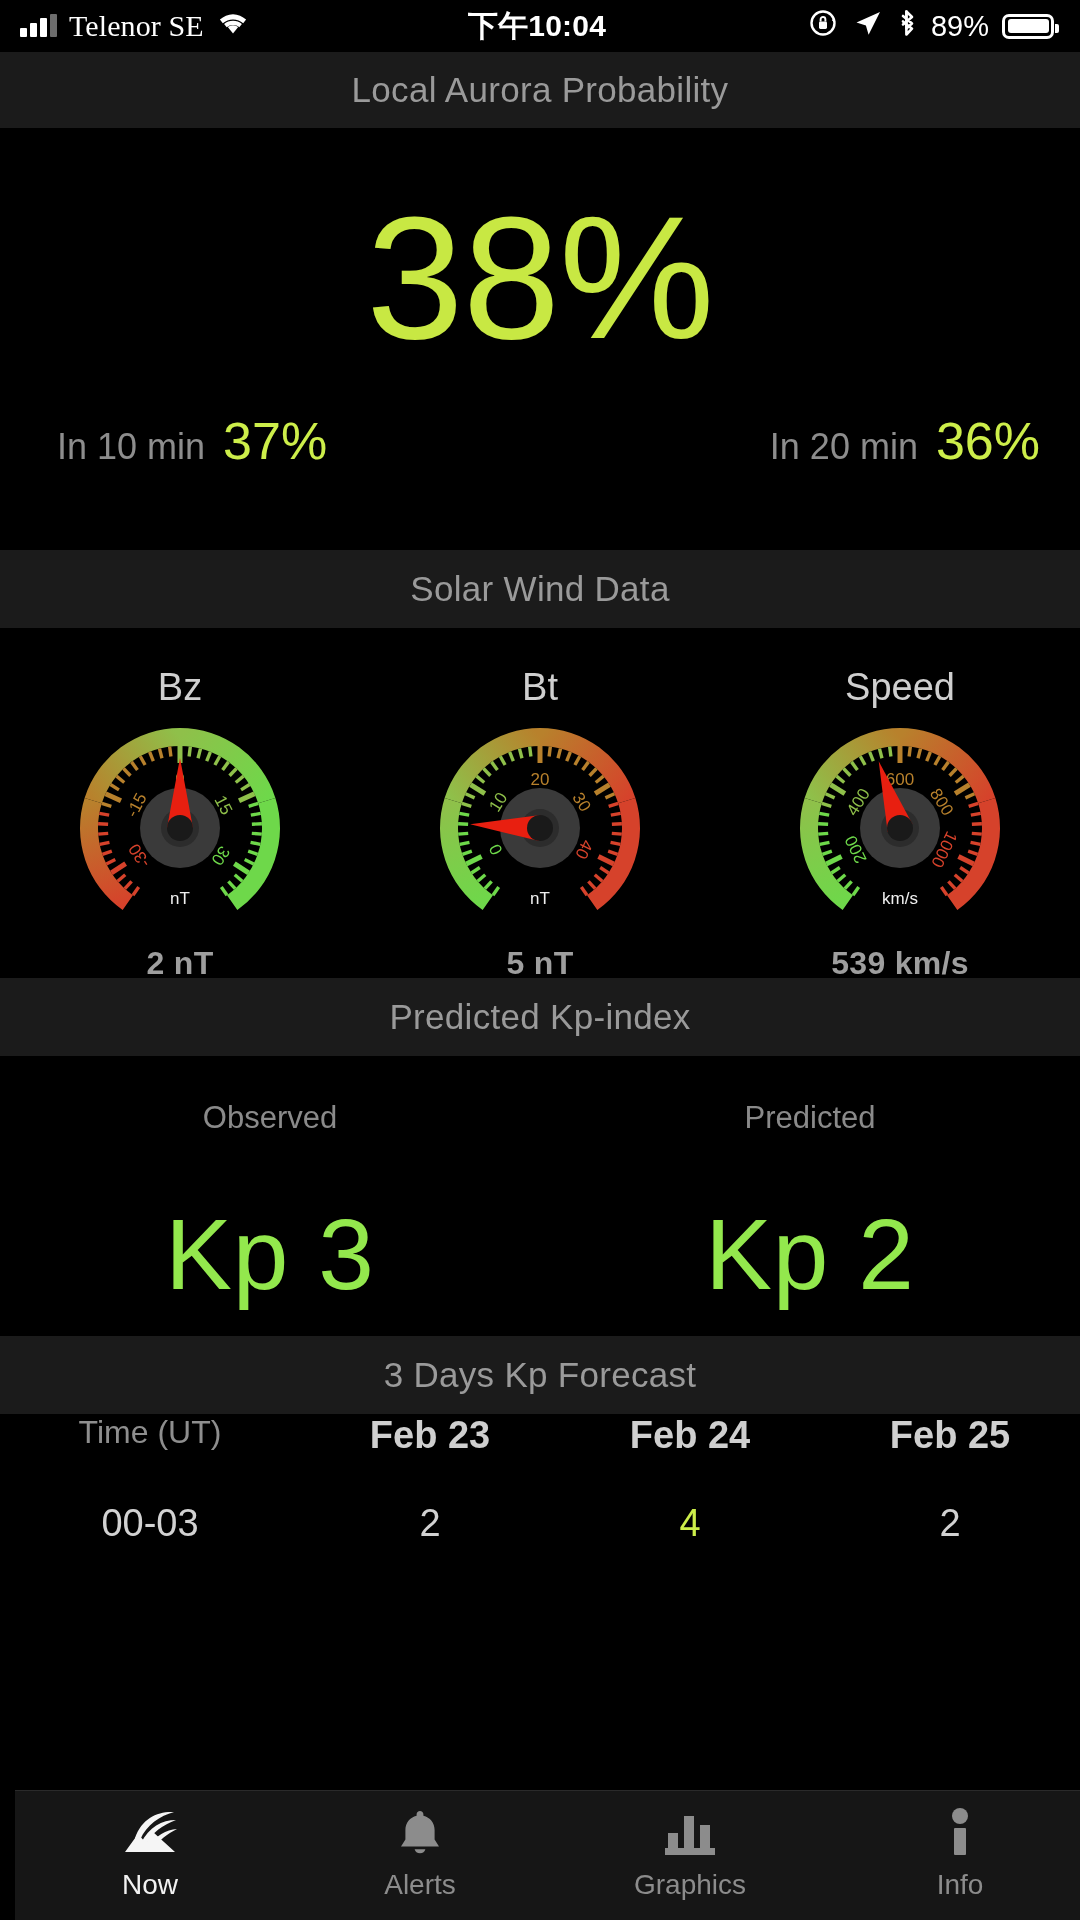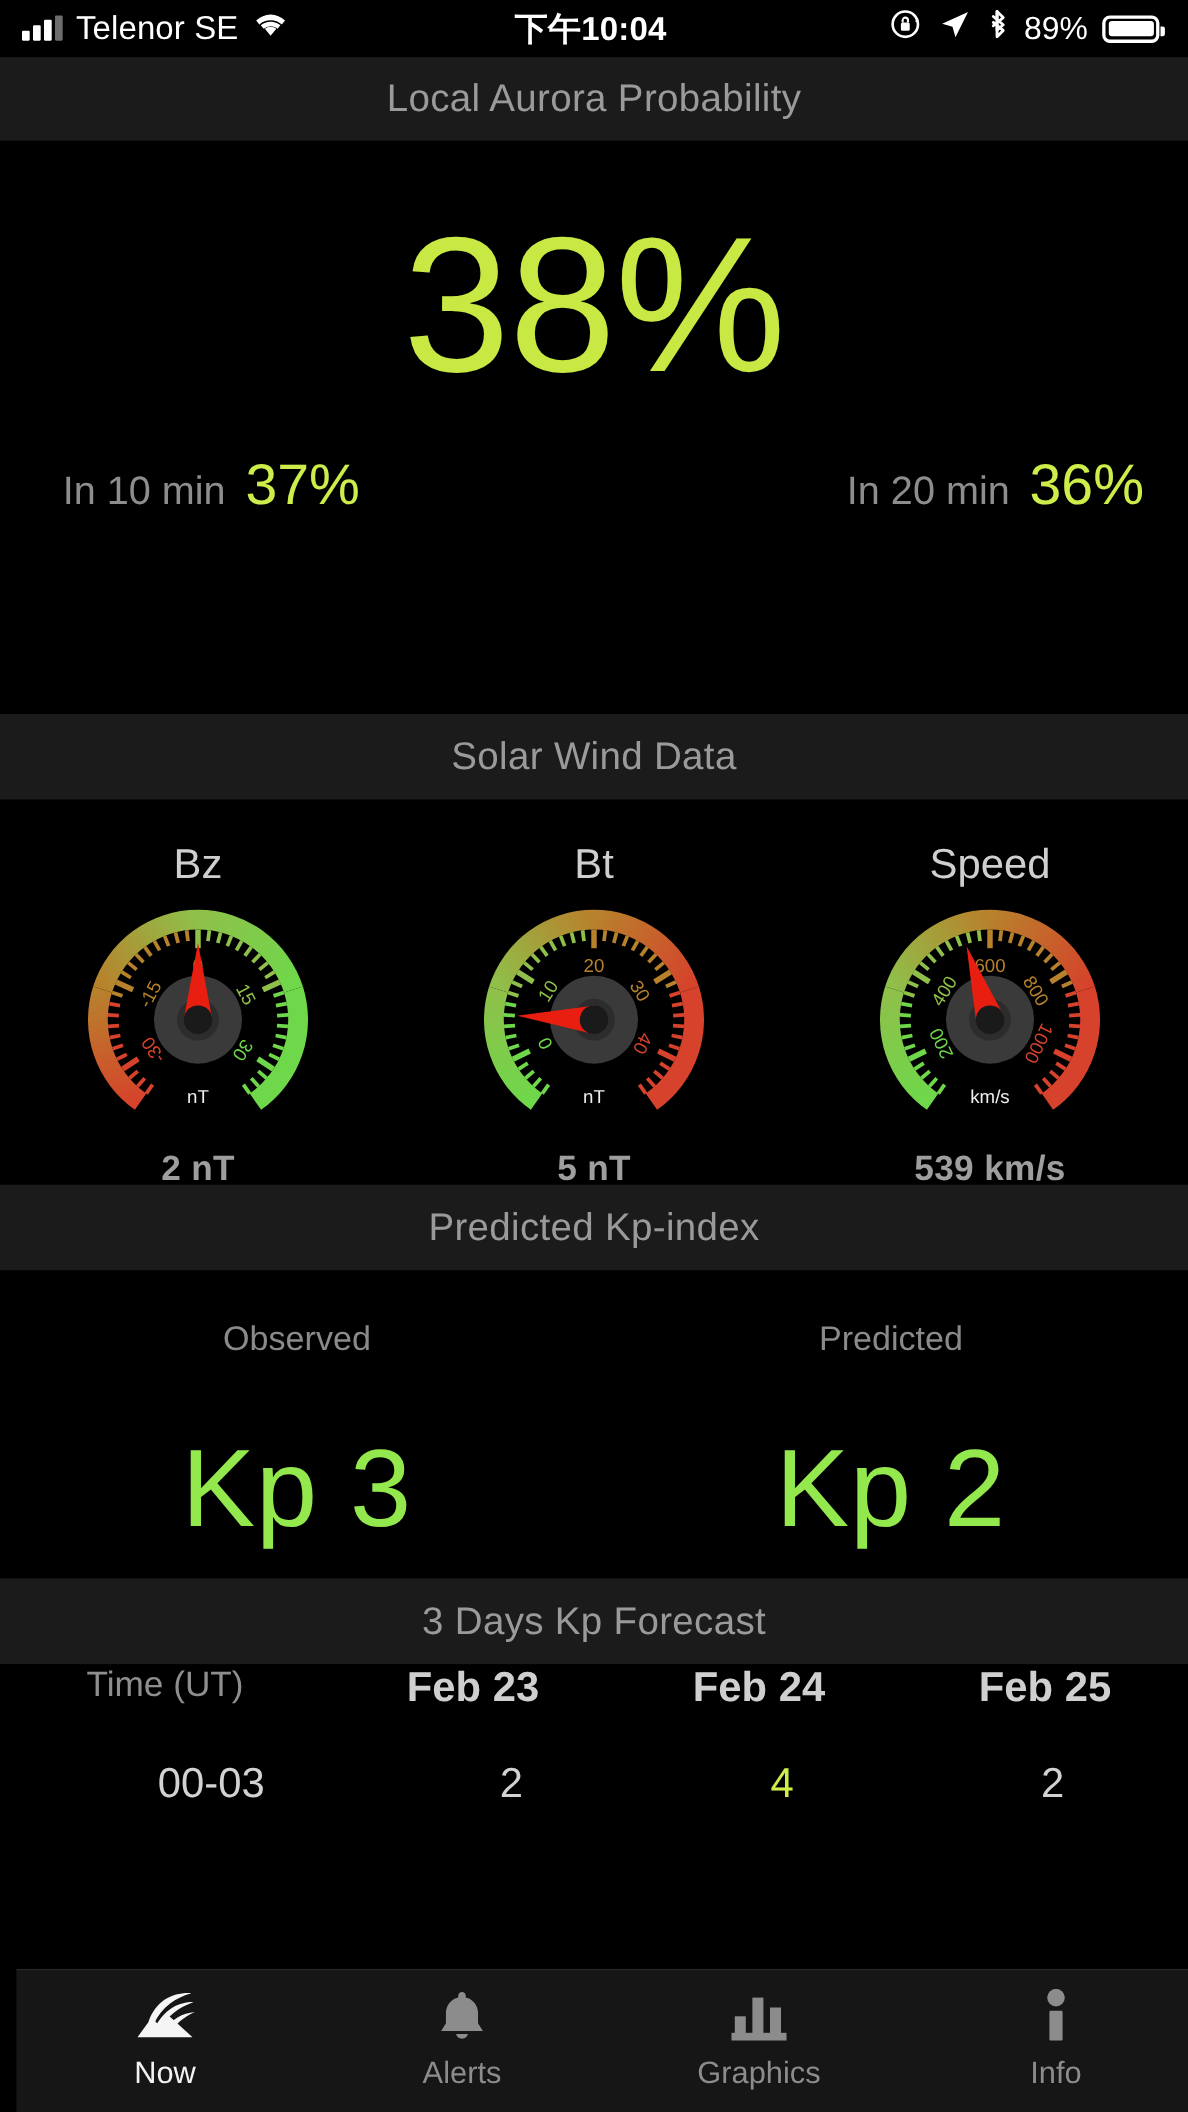--- a/index.html
+++ b/index.html
@@ -12,21 +12,21 @@
   .phone { position: relative; width: 1080px; height: 1920px; background: #000; }
 
   
   .statusbar {
     height: 52px; width: 100%;
     display: flex; align-items: center;
     color: #fff; background: #000;
     padding: 0 26px 0 20px;
     font-size: 30px; font-weight: 500;
   }
-  .sb-left { display: flex; align-items: center; gap: 12px; flex: 1; }
+  .sb-left { display: flex; align-items: center; gap: 12px; flex: 1; font-family: Liberation Serif, serif; }
   .sb-center { flex: 0 0 auto; display: flex; align-items: center; justify-content: center;
                font-size: 30px; font-weight: 600; letter-spacing: .2px; }
   .sb-right { display: flex; align-items: center; justify-content: flex-end; gap: 13px; flex: 1; }
   .sb-carrier { font-size: 30px; font-weight: 400; letter-spacing: .1px; }
   .bars { display: flex; align-items: flex-end; gap: 3px; height: 22px; }
   .bars i { display: block; width: 7px; background: #fff; border-radius: 1px; }
   .bars i:nth-child(1){ height: 9px; }
   .bars i:nth-child(2){ height: 14px; }
   .bars i:nth-child(3){ height: 19px; }
   .bars i:nth-child(4){ height: 23px; background: #6d6d6d; }
@@ -156,21 +156,21 @@
       <span class="batt">
           <span></span>
         </span>
     </div>
   </div>
 
   <div class="band" style="height:76px;">
     <span>Local Aurora Probability</span>
   </div>
 
-  <div class="prob-block" style="height:521px; padding-top:62px;text-decoration:underline;">
+  <div class="prob-block" style="height:422px; padding-top:62px;text-decoration:underline;">
     <div class="prob-main">38%</div>
     <div class="prob-row">
       <div class="prob-side">
         <span class="prob-label">In 10 min</span>
         <span class="prob-val">37%</span>
       </div>
       <div class="prob-side right">
         <span class="prob-label">In 20 min</span>
         <span class="prob-val">36%</span>
       </div>
@@ -465,21 +465,21 @@
   </div>
 
   <div class="forecast">
     <div class="fc-row" style="height:88px;">
       <div class="fc-cell time fc-head-time">Time (UT)</div>
       <div class="fc-cell day fc-head-day">Feb 23</div>
       <div class="fc-cell day fc-head-day">Feb 24</div>
       <div class="fc-cell day fc-head-day">Feb 25</div>
     </div>
     <div id="fc-body">
-        <div class="fc-row" style="height: 80px; margin-left: 42px;">
+        <div class="fc-row" style="height: 80px;">
           <div class="fc-cell time fc-body-time">00-03</div>
           <div class="fc-cell day fc-body-val" style="color: rgb(210, 210, 210);">2</div>
           <div class="fc-cell day fc-body-val" style="color: rgb(205, 238, 74);">4</div>
           <div class="fc-cell day fc-body-val" style="color: rgb(210, 210, 210);">2</div>
         </div>
       </div>
   </div>
 
   <div class="tabbar" id="tabbar">
       <div class="tab active">

